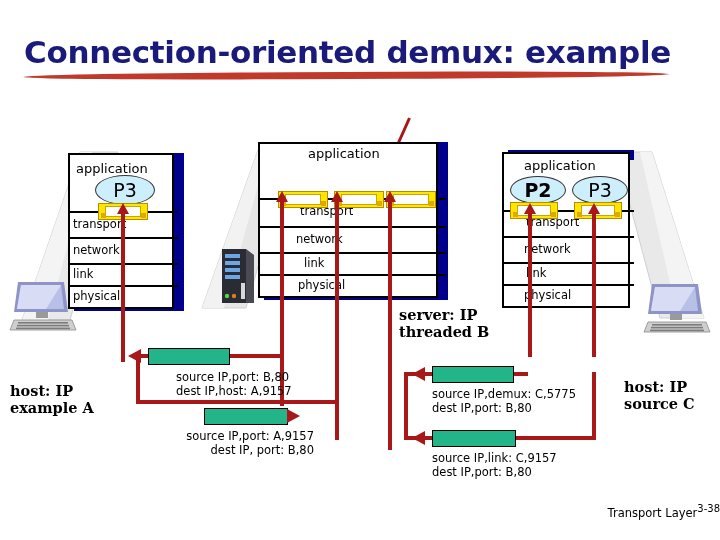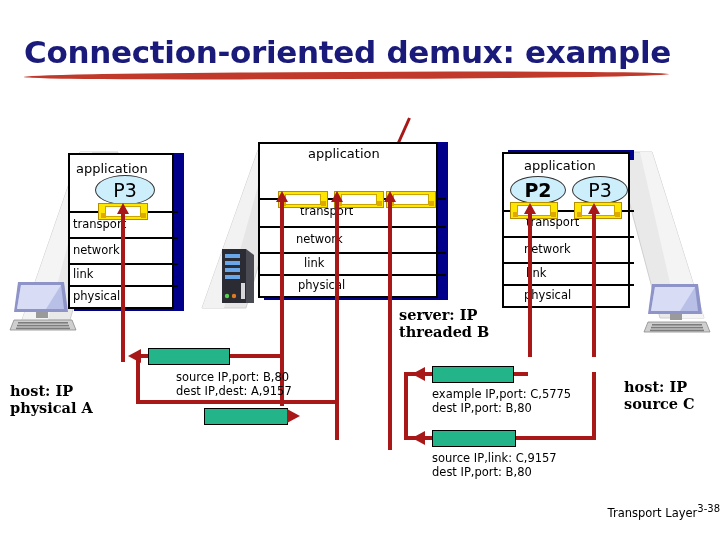--- a/index.html
+++ b/index.html
@@ -150,21 +150,21 @@
       <div class="pin l"></div>
       <div class="pin r"></div>
     </div>
   </div>
 
   <div class="vline" style="left:121px;top:212px;width:4px;height:150px;"></div>
   <div class="uparrow" style="left:117px;top:203px;"></div>
 
   <div class="lbl hostlabel" style="left:10px;top:370px;">
     <div>host: IP</div>
-    <div>physical A</div>
+    <div>example A</div>
   </div>
 
   <svg class="wedge" style="left:196px;top:148px;" width="110" height="165" viewBox="0 0 110 165">
     <polygon points="62,2 96,2 50,160 6,160" fill="#e6e6e6" stroke="#d0d0d0" stroke-width="1"></polygon>
     <polygon points="62,2 72,2 28,160 6,160" fill="#f2f2f2"></polygon>
   </svg>
   <svg class="tower" style="left:216px;top:245px;" width="44" height="62" viewBox="0 0 44 62">
     <polygon points="6,4 30,4 38,10 38,58 6,58" fill="#4a4a52"></polygon>
     <rect x="6" y="4" width="24" height="54" fill="#2b2b33"></rect>
     <g fill="#6aa7e8">
@@ -288,30 +288,34 @@
 
   <div class="hline" style="left:404px;top:372px;width:124px;height:4px;"></div>
   <div class="vline" style="left:404px;top:372px;width:4px;height:67px;"></div>
   <div class="hline" style="left:404px;top:436px;width:192px;height:4px;"></div>
   <div class="vline" style="left:592px;top:372px;width:4px;height:68px;"></div>
 
   <div class="pkt" style="left:148px;top:348px;width:82px;height:17px;"></div>
   <div class="leftarrow" style="left:128px;top:349px;"></div>
   <div class="pkttext" style="left:148px;top:371px;margin-left:28px;">
     <div>source IP,port: B,80</div>
-    <div>dest IP,dest: A,9157</div>
+    <div>dest IP,host: A,9157</div>
   </div>
 
   <div class="pkt" style="left:204px;top:408px;width:84px;height:17px;"></div>
   <div class="rightarrow" style="left:287px;top:409px;"></div>
+  <div class="pkttext r" style="left:148px;top:430px;width:166px;">
+    <div>source IP,port: A,9157</div>
+    <div>dest IP, port: B,80</div>
+  </div>
 
   <div class="pkt" style="left:432px;top:366px;width:82px;height:17px;"></div>
   <div class="leftarrow" style="left:412px;top:367px;"></div>
   <div class="pkttext" style="left:432px;top:388px;">
-    <div>example IP,port: C,5775</div>
+    <div>source IP,demux: C,5775</div>
     <div>dest IP,port: B,80</div>
   </div>
 
   <div class="pkt" style="left:432px;top:430px;width:84px;height:17px;"></div>
   <div class="leftarrow" style="left:412px;top:431px;"></div>
   <div class="pkttext" style="left:432px;top:452px;">
     <div>source IP,link: C,9157</div>
     <div>dest IP,port: B,80</div>
   </div>
 

